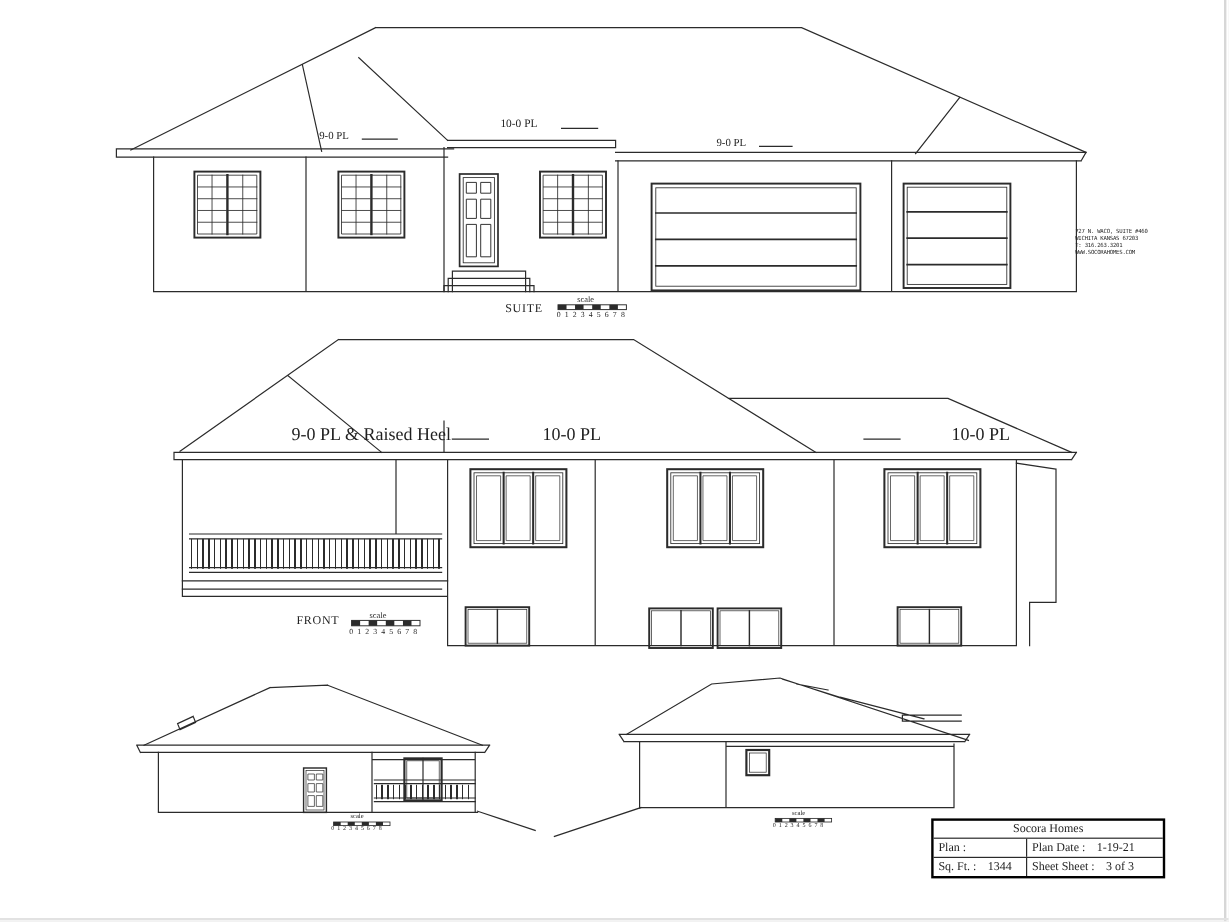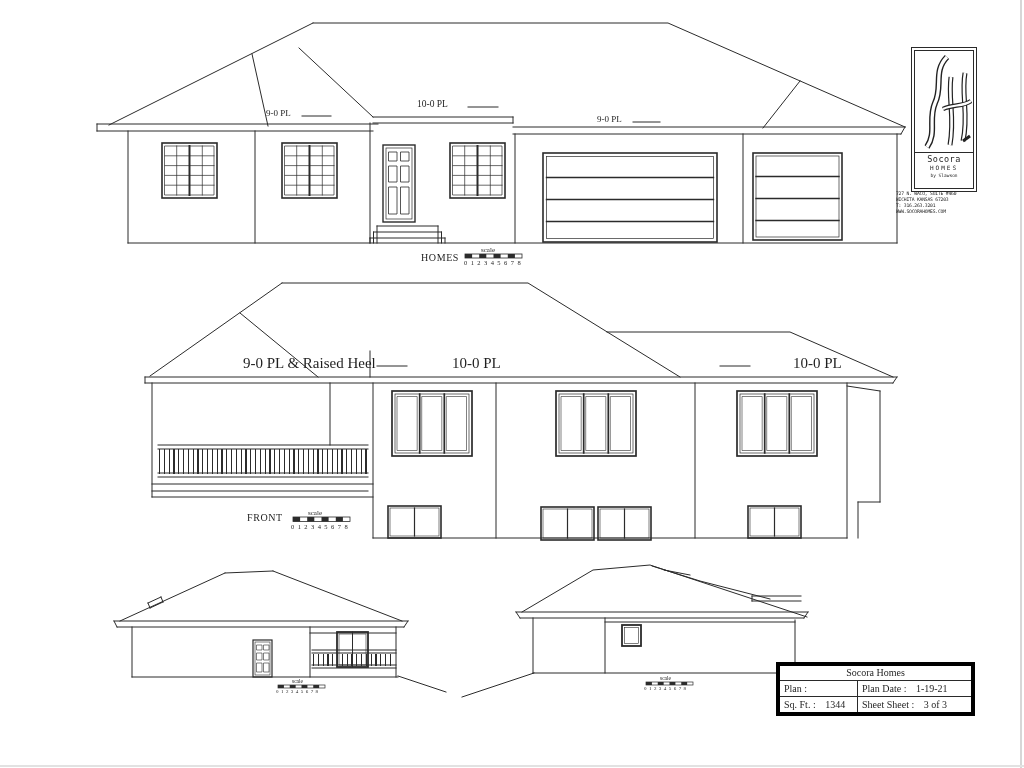--- a/index.html
+++ b/index.html
@@ -21,21 +21,21 @@
   .logo-art{position:absolute;left:0;top:0;}
   .logo-name{position:absolute;left:0;top:101px;width:100%;text-align:center;border-top:1px solid #2a2a2a;
              font-family:"DejaVu Sans Mono",monospace;font-size:8.5px;letter-spacing:.5px;padding-top:1px;}
   .logo-type{position:absolute;left:0;top:113px;width:100%;text-align:center;
              font-family:"DejaVu Sans Mono",monospace;font-size:6px;letter-spacing:2px;}
   .logo-byline{position:absolute;left:0;top:122px;width:100%;text-align:center;
              font-family:"DejaVu Sans Mono",monospace;font-size:4.5px;}
   .logo-address{position:absolute;left:896px;top:191px;width:110px;
              font-family:"DejaVu Sans Mono",monospace;font-size:4.7px;line-height:5.9px;letter-spacing:-.2px;color:#2a2a2a;}
   
-  .titleblock{position:absolute;left:776px;top:662px;width:191px;height:46px;border:4px solid #000000;background:#fff;}
+  .titleblock{position:absolute;left:776px;top:682px;width:191px;height:46px;border:2px solid #000000;background:#fff;}
   .tb-header{height:14px;line-height:14px;border-bottom:1px solid #2a2a2a;text-align:center;font-size:10px;}
   .tb-row{display:flex;height:15px;line-height:15px;border-bottom:1px solid #2a2a2a;font-size:10px;}
   .tb-row.last{border-bottom:none;height:15px;}
   .tb-cell-l{width:78px;border-right:1px solid #2a2a2a;padding-left:4px;box-sizing:border-box;}
   .tb-cell-r{flex:1;padding-left:4px;}
   .tb-val{margin-left:7px;}
   .edge-r{position:absolute;left:1020px;top:0;width:2px;height:768px;background:#d7d7d7;}
   .edge-b{position:absolute;left:0;top:765px;width:1024px;height:2px;background:#e2e2e2;}
 </style>
 </head>
@@ -219,54 +219,36 @@
       </g>
     </g>
   </svg>
 
   <div class="balusters" style="left:159px;top:449px;width:208px;height:25px;"></div>
   <div class="balusters" style="left:313px;top:653.5px;width:82px;height:12px;"></div>
 
   <span class="lbl plate-sm" style="left:266px;top:108px;">9-0 PL</span>
   <span class="lbl plate-sm" style="left:417px;top:99px;font-size:9.5px;">10-0 PL</span>
   <span class="lbl plate-sm" style="left:597px;top:114px;">9-0 PL</span>
-  <span class="lbl viewname" style="left:421px;top:252px;">HOMES</span>
+  <span class="lbl viewname" style="left:421px;top:252px;">SUITE</span>
   <span class="lbl scl" style="left:481px;top:246px;">scale</span>
   <span class="lbl scl-num" style="left:464px;top:259px;">0 1 2 3 4 5 6 7 8</span>
 
   <span class="lbl plate-lg" style="left:208px;top:355px;">9-0 PL &amp; Raised Heel</span>
   <span class="lbl plate-lg" style="left:417px;top:355px;">10-0 PL</span>
   <span class="lbl plate-lg" style="left:758px;top:355px;">10-0 PL</span>
   <span class="lbl viewname" style="left:247px;top:512px;">FRONT</span>
   <span class="lbl scl" style="left:308px;top:509px;">scale</span>
   <span class="lbl scl-num" style="left:291px;top:522.5px;">0 1 2 3 4 5 6 7 8</span>
 
   <span class="lbl scl-sm" style="left:292px;top:678px;">scale</span>
   <span class="lbl scl-num-sm" style="left:276px;top:688.5px;">0 1 2 3 4 5 6 7 8</span>
   <span class="lbl scl-sm" style="left:660px;top:675px;">scale</span>
   <span class="lbl scl-num-sm" style="left:644px;top:685.5px;">0 1 2 3 4 5 6 7 8</span>
 
-  <div class="logoblock">
-    <div class="logo-inner">
-      <svg class="logo-art" width="57" height="100" viewBox="0 0 57 100" fill="none">
-        <path d="M32,6 C18,20 28,36 20,52 C13,68 22,82 12,96" stroke="#222" stroke-width="6"></path>
-        <path d="M32,6 C18,20 28,36 20,52 C13,68 22,82 12,96" stroke="#fff" stroke-width="3.2"></path>
-        <path d="M36,26 C33,48 40,66 35,94" stroke="#222" stroke-width="5"></path>
-        <path d="M36,26 C33,48 40,66 35,94" stroke="#fff" stroke-width="2.6"></path>
-        <path d="M50,22 C46,44 54,64 48,90" stroke="#222" stroke-width="5"></path>
-        <path d="M50,22 C46,44 54,64 48,90" stroke="#fff" stroke-width="2.6"></path>
-        <path d="M28,58 C38,53 48,56 56,50" stroke="#222" stroke-width="4.5"></path>
-        <path d="M28,58 C38,53 48,56 56,50" stroke="#fff" stroke-width="2.2"></path>
-        <path d="M48,90 L55,85" stroke="#222" stroke-width="3"></path>
-      </svg>
-      <div class="logo-name">Socora</div>
-      <div class="logo-type">HOMES</div>
-      <div class="logo-byline">by Slawson</div>
-    </div>
-  </div>
   <div class="logo-address">
     <div>727 N. WACO, SUITE #460</div>
     <div>WICHITA KANSAS 67203</div>
     <div>T: 316.263.3201</div>
     <div>WWW.SOCORAHOMES.COM</div>
   </div>
 
   <div class="titleblock">
     <div class="tb-header">Socora Homes</div>
     <div class="tb-row">

